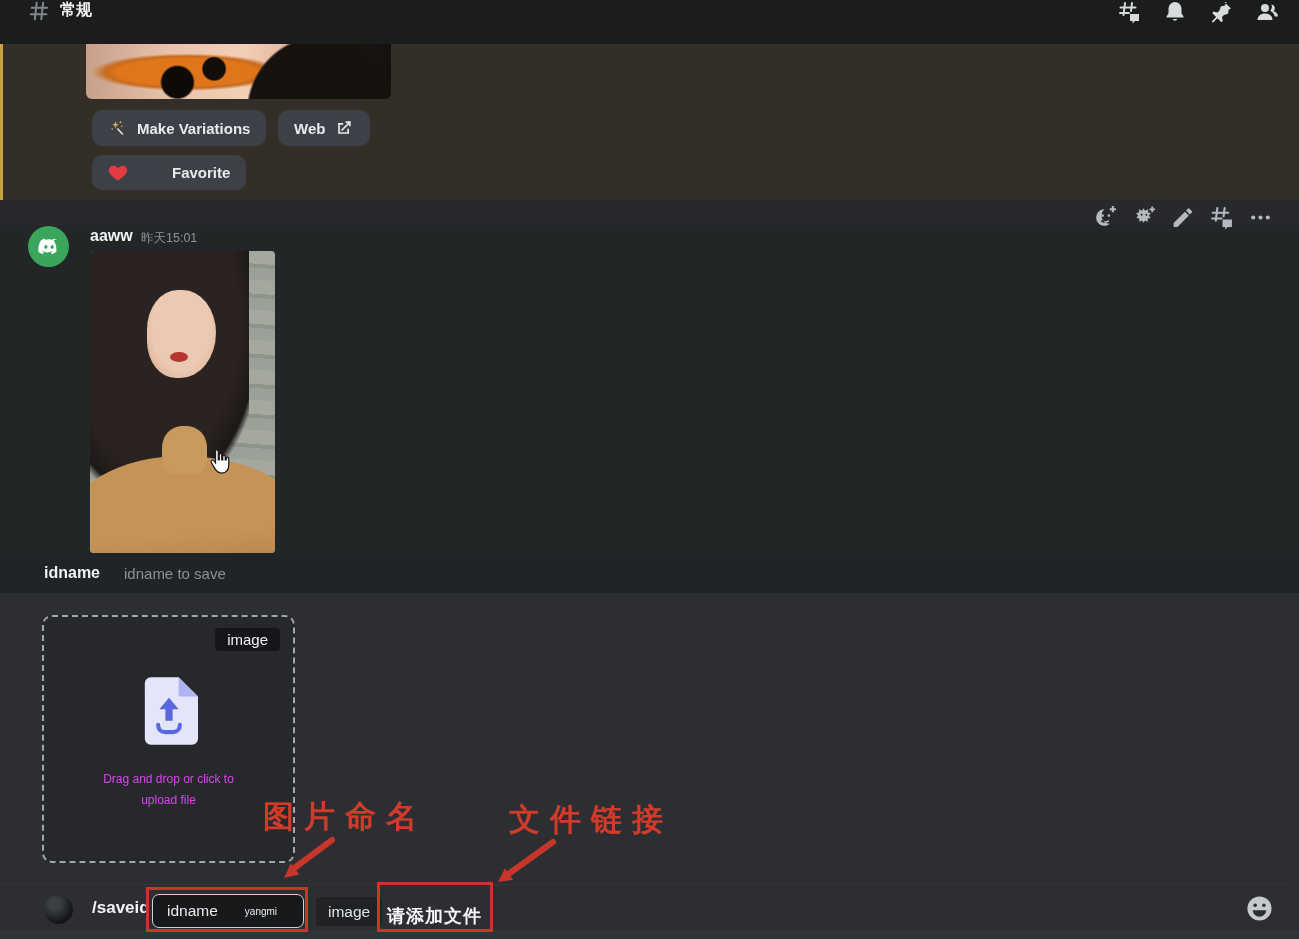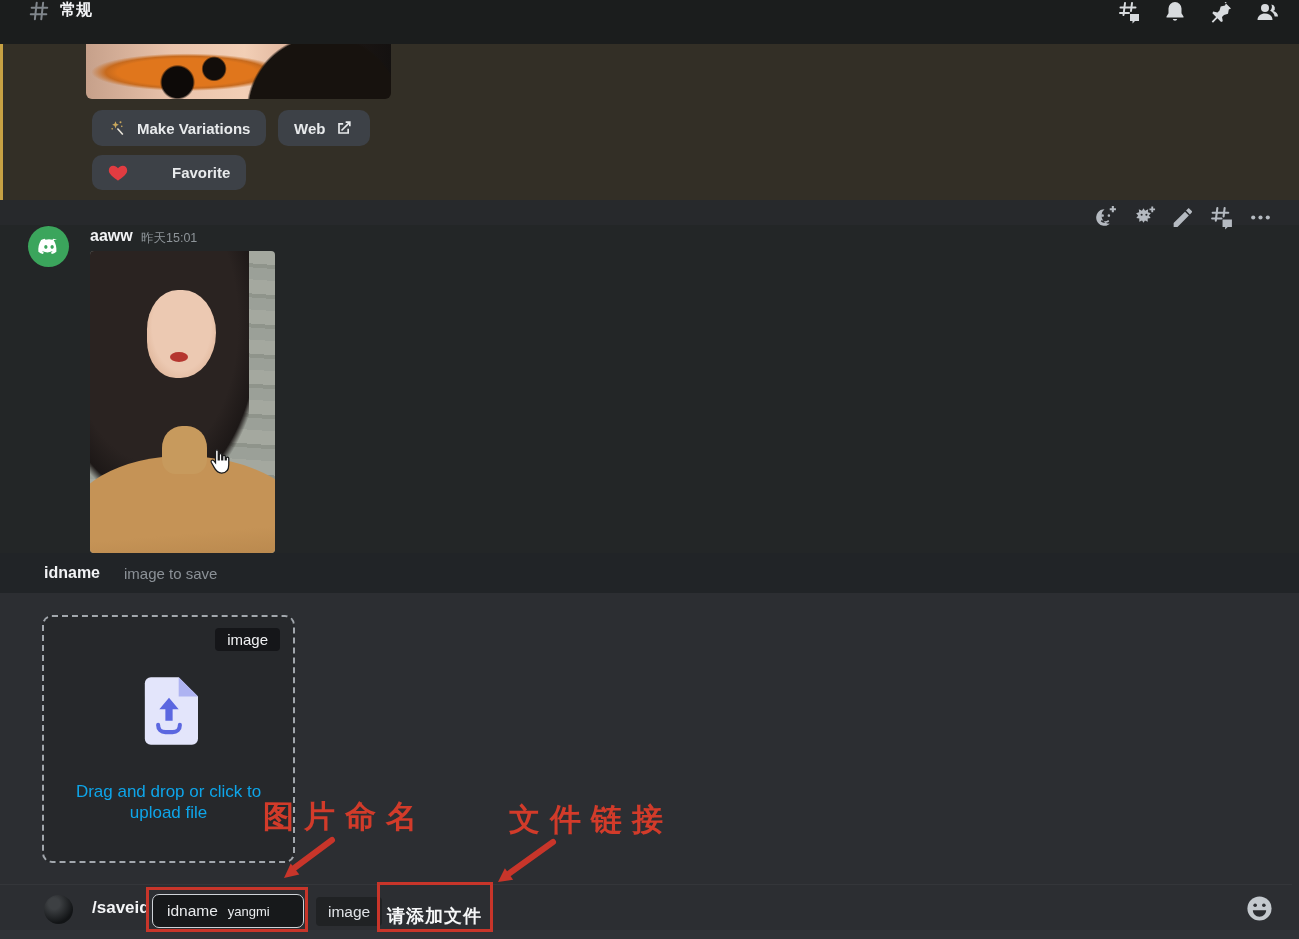--- a/index.html
+++ b/index.html
@@ -67,22 +67,22 @@
   .hint-name { color:#f2f3f5; font-size:16px; font-weight:bold; margin-left:44px; }
   .hint-desc { color:#8b9197; font-size:15px; margin-left:24px; }
 
   
   .panel { position:absolute; left:0; top:593px; width:1299px; height:346px; background:#2c2e32; }
   .dropzone { position:absolute; left:42px; top:22px; width:253px; height:248px;
               border:2px dashed #a2a7ad; border-radius:10px; background:#26282b; cursor:pointer; }
   .dz-badge { position:absolute; right:13px; top:11px; background:#151619; color:#f0f1f3;
               font-size:15px; padding:3px 12px; border-radius:4px; }
   .dz-doc { position:absolute; left:50%; top:60px; transform:translateX(-50%); width:58px; height:68px; }
-  .dz-text { position:absolute; left:0; right:0; top:164px; text-align:center; color:#0ea5e9;
-             font-size:17px; line-height:21px; }
+  .dz-text { position:absolute; left:0; right:0; top:152px; text-align:center; color:#d946ef;
+             font-size:12px; line-height:21px; }
 
   
   .anno { position:absolute; color:#d23b2a; font-family:"Liberation Serif","DejaVu Serif",serif;
           font-size:31px; font-weight:600; letter-spacing:10px; z-index:20; }
   .anno-1 { left:263px; top:796px; }
   .anno-2 { left:509px; top:799px; }
   .anno-overlay { position:absolute; left:0; top:0; width:1299px; height:939px; pointer-events:none; z-index:21; }
   .red-rect { position:absolute; border:3px solid #c8352a; z-index:22; pointer-events:none; }
   .red-rect-1 { left:146px; top:887px; width:162px; height:45px; }
   .red-rect-2 { left:377px; top:882px; width:116px; height:50px; }
@@ -90,21 +90,21 @@
   
   .composer { position:absolute; left:0; top:884px; width:1292px; height:46px;
               border-top:1px solid rgba(255,255,255,0.04); }
   .bot-avatar { position:absolute; left:44px; top:10px; width:29px; height:29px; border-radius:50%;
                 background:radial-gradient(circle at 35% 30%, #3d4043 0 20%, #121416 70%); cursor:pointer; }
   .cmd-text { position:absolute; left:92px; top:13px; color:#f4f5f7; font-size:17px; font-weight:bold; }
   .opt-pill { position:absolute; left:152px; top:9px; width:152px; height:34px; background:#17191b;
               border:1.5px solid #cfd3d8; border-radius:7px; display:flex; align-items:center;
               padding:0 14px; cursor:text; }
   .opt-name { color:#e9ebed; font-size:15.5px; }
-  .opt-value { color:#e9ebed; font-size:13px; margin-left:10px; }
+  .opt-value { color:#e9ebed; font-size:10px; margin-left:27px; }
   .type-pill { position:absolute; left:316px; top:12px; height:29px; background:#202224; border-radius:4px;
                color:#dfe2e6; font-size:15.5px; display:flex; align-items:center; padding:0 12px; cursor:pointer; }
   .add-file { position:absolute; left:387px; top:19px; color:#f6f7f8; font-size:18px; font-weight:bold;
               letter-spacing:1px; cursor:pointer; }
   .emoji-btn { position:absolute; right:18px; top:9px; width:29px; height:29px; cursor:pointer; }
   .bottom-strip { position:absolute; left:0; top:930px; width:1299px; height:9px; background:#303338; }
 </style>
 </head>
 <body>
 
@@ -201,21 +201,21 @@
     </svg>
     <svg class="mt-icon" viewBox="0 0 24 24">
       <circle fill="currentColor" cx="5" cy="12" r="2"></circle>
       <circle fill="currentColor" cx="12" cy="12" r="2"></circle>
       <circle fill="currentColor" cx="19" cy="12" r="2"></circle>
     </svg>
   </div>
 
   <div class="hint-bar">
     <span class="hint-name">idname</span>
-    <span class="hint-desc">image to save</span>
+    <span class="hint-desc">idname to save</span>
   </div>
 
   <div class="panel">
     <div class="dropzone">
       <span class="dz-badge">image</span>
       <svg class="dz-doc" viewBox="0 0 48 56">
         <path fill="#e3e5fb" d="M4 5a5 5 0 015-5h23l16 16v35a5 5 0 01-5 5H9a5 5 0 01-5-5V5z"></path>
         <path fill="#aeb3f2" d="M32 0l16 16H32V0z"></path>
         <path fill="#5b67e0" d="M24 17l8 9.5h-5V36h-6v-9.5h-5L24 17z"></path>
         <path d="M15 39.5c0 4 2.6 6 6 6h6c3.4 0 6-2 6-6" stroke="#5b67e0" stroke-width="3.4" fill="none" stroke-linecap="round"></path>

